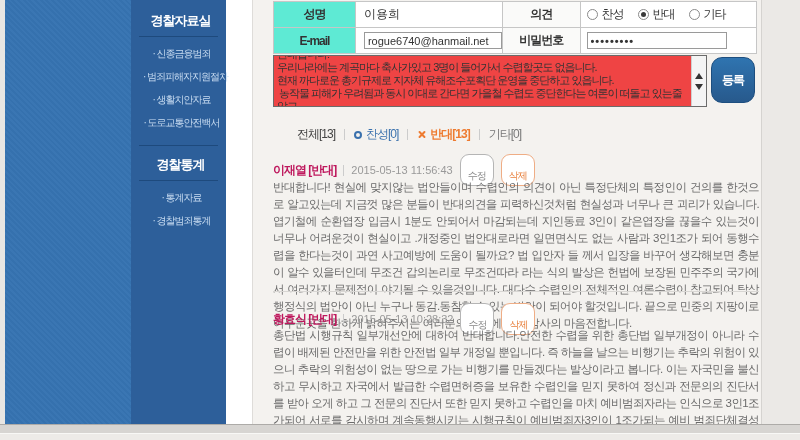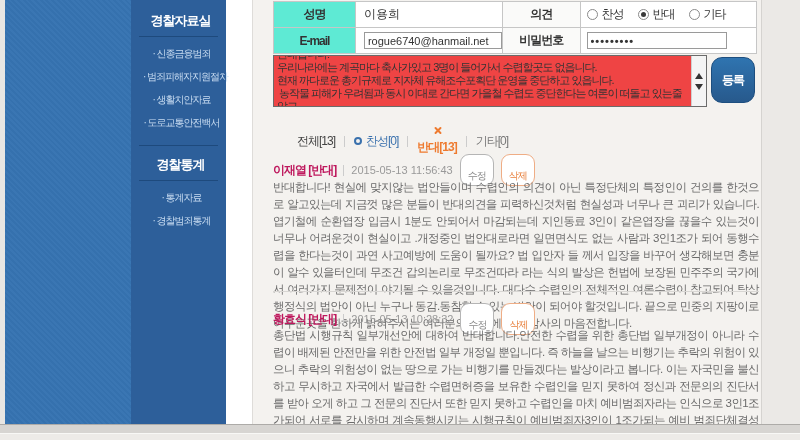--- a/index.html
+++ b/index.html
@@ -66,21 +66,21 @@
     color:#fff; font-size:12px; font-weight:bold; letter-spacing:-1px; cursor:pointer;
     font-family:inherit; }
 
   
   .filter-row { position:absolute; left:22px; top:126px; display:flex; align-items:center;
     gap:9px; font-size:12px; letter-spacing:-1px;margin-left:22px; }
   .f-sep { width:1px; height:11px; background:#cccccc; }
   .f-all { color:#444; }
   .f-agree { color:#3a71ad; display:flex; align-items:center; gap:4px; cursor:pointer;text-align:center; }
   .circle-icon { width:8px; height:8px; border:2px solid #3a71ad; border-radius:50%; display:inline-block; }
-  .f-oppose { color:#ee7b30; font-weight:bold; display:flex; align-items:center; gap:4px; cursor:pointer;flex-direction:column; }
+  .f-oppose { color:#ee7b30; font-weight:bold; display:flex; align-items:center; gap:4px; cursor:pointer; }
   .x-icon { position:relative; width:9px; height:9px; display:inline-block; }
   .x-icon::before,.x-icon::after { content:""; position:absolute; left:4px; top:0; width:2px; height:9px;
     background:#ee7b30; border-radius:1px; }
   .x-icon::before { transform:rotate(45deg); }
   .x-icon::after { transform:rotate(-45deg); }
   .f-etc { color:#777; cursor:pointer; }
 
   
   .comment-header { position:absolute; left:20px; display:flex; align-items:center; gap:7px; }
   .c-name { font-size:12px; font-weight:bold; color:#be185d; letter-spacing:-1px; }

